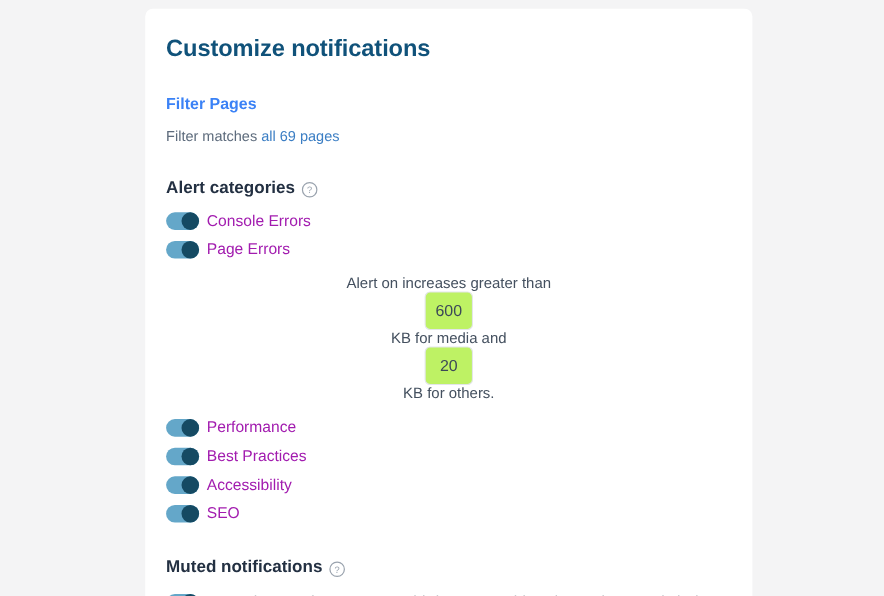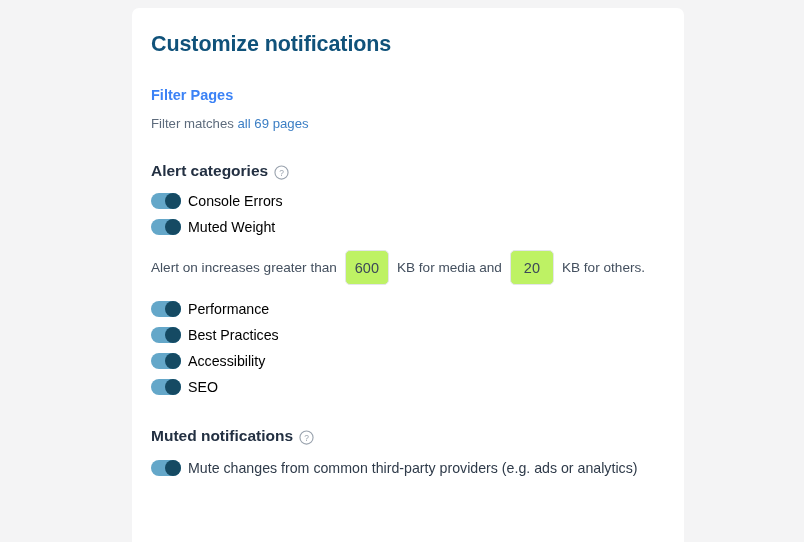--- a/index.html
+++ b/index.html
@@ -119,31 +119,32 @@
     right: 0px;
     top: 0px;
     width: 16px;
     height: 16px;
     border-radius: 50%;
     background: #154a63;
   }
   .toggle-label {
     margin-left: 7px;
     font-size: 14.2px;
-    color: #000000;
+    color: #a21caf;
     line-height: 20px;
     white-space: nowrap;
   }
   .alert-line {
     display: flex;
     align-items: center;
     margin-top: 12px;
     margin-bottom: 13px;
     font-size: 13.6px;
     color: #44505f;
+    flex-direction: column;
   }
   .num-input {
     box-sizing: border-box;
     width: 44px;
     height: 35px;
     border: 1px solid #e3e5e9;
     border-radius: 5px;
     background: #bef264;
     font-family: "Liberation Sans", sans-serif;
     font-size: 14.5px;
@@ -193,21 +194,21 @@
           <span class="knob"></span>
         </span>
       <span class="toggle-label">Console Errors</span>
     </div>
 
 
     <div class="toggle-row">
       <span class="toggle">
           <span class="knob"></span>
         </span>
-      <span class="toggle-label">Muted Weight</span>
+      <span class="toggle-label">Page Errors</span>
     </div>
 
     <div class="alert-line">
       <span>Alert on increases greater than</span>
       <input class="num-input gap-l gap-r" type="text" value="600" style="">
       <span>KB for media and</span>
       <input class="num-input gap-l gap-r" type="text" value="20" style="">
       <span>KB for others.</span>
     </div>
 

